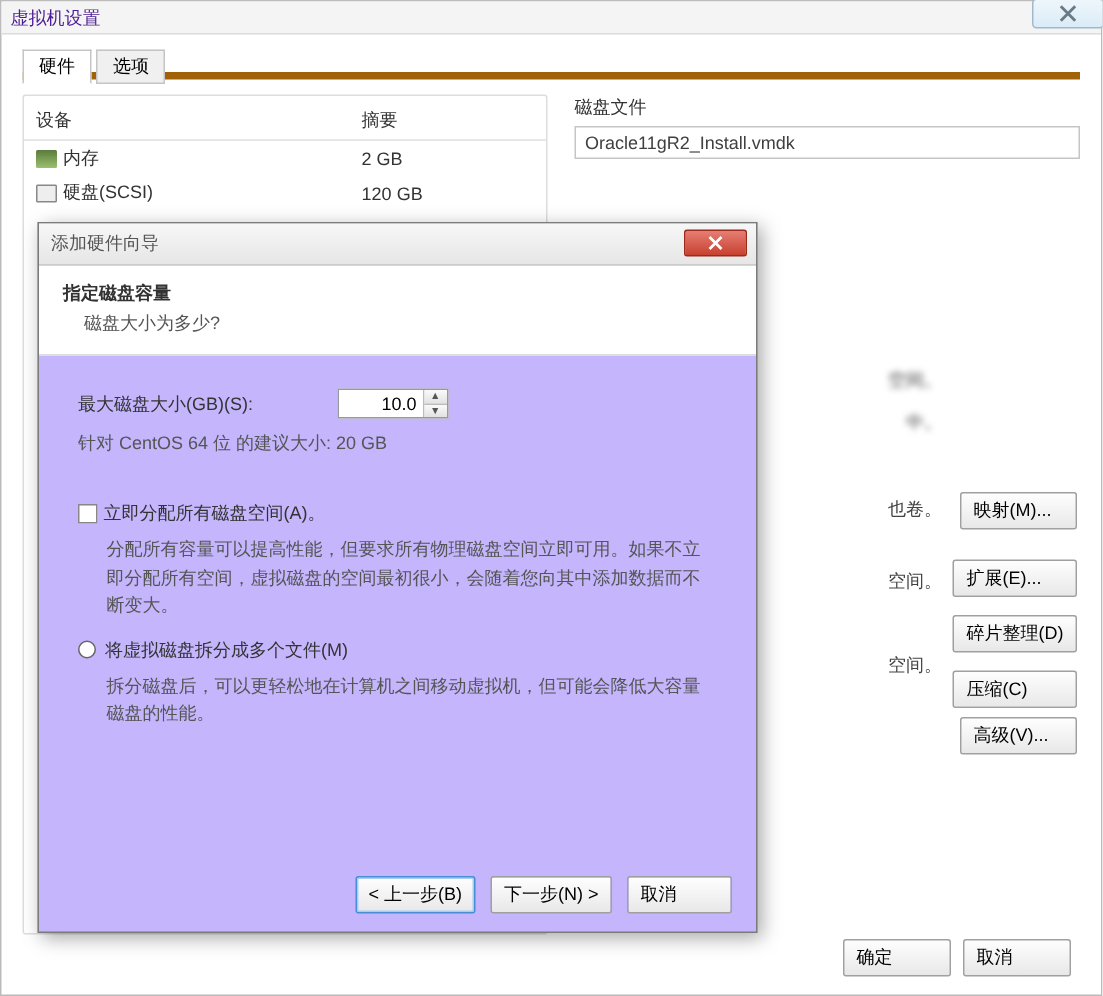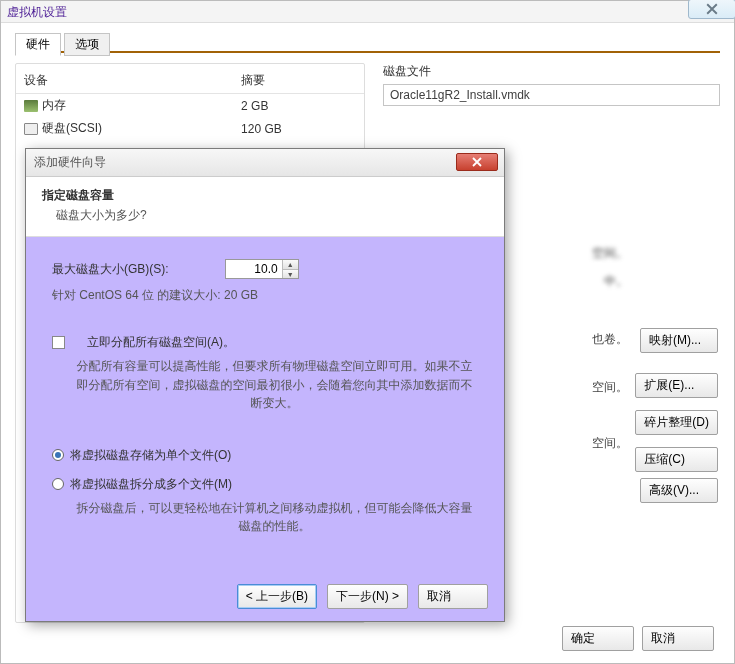--- a/index.html
+++ b/index.html
@@ -6,21 +6,21 @@
   body { background: #f0f0f0; width: 735px; height: 664px; overflow: hidden; position: relative; }
 
   
   .settings-window { position:absolute; left:0; top:0; width:735px; height:664px; background:#fff; border:1px solid #bbb; }
   .settings-title { height:22px; line-height:22px; padding-left:6px; background:#f4f4f4; border-bottom:1px solid #ddd; color:#4c1d95; }
   .settings-close-x { position:absolute; right:-2px; top:-2px; width:48px; height:20px; border:1px solid #9fb8cc; background:linear-gradient(#eef6fb,#daecf7); border-radius:3px; display:flex; justify-content:center; align-items:center; color:#6a7b88; cursor:pointer;}
   .settings-close-x svg{width:12px;height:12px;}
   .settings-body { padding:10px 14px; position:relative; height:calc(100% - 22px);}
 
   
-  .tab-row { border-bottom:2px solid #a16207; height:20px;}
+  .tab-row { border-bottom:5px solid #a16207; height:20px;}
   .tab { display:inline-block; padding:2px 10px; border:1px solid #c5c5c5; background:#fff; border-bottom:1px solid #fff; position:relative; top:0px; cursor:pointer;}
   .tab.inactive { background:#f0f0f0; border-bottom:1px solid #c5c5c5;}
   .content-area{display:flex; gap:18px; margin-top:10px;}
 
   
   .device-group{border:1px solid #ddd; border-radius:2px; padding:4px 0; width:350px; height:560px; position: relative;}
   table.dev{width:100%; border-collapse:collapse;}
   table.dev th{text-align:left; padding:4px 8px; color:#333; border-bottom:1px solid #e4e4e4; font-weight:normal;}
   table.dev td{padding:3px 8px; color:#333;}
   .icon-cell{display:flex; align-items:center; gap:4px;}
@@ -51,23 +51,23 @@
   .wiz-h-title{font-weight:bold; color:#333;}
   .wiz-h-sub{padding-left:14px; color:#555; margin-top:3px;}
   .wiz-body{padding:22px 26px 10px; color:#333;}
   .size-row{display:flex; align-items:center; gap:8px; margin-bottom:8px;}
   .spin-wrap{display:flex; align-items:center; border:1px solid #999; background:#fff;}
   .spin-input{width:56px; text-align:right; padding:2px 4px; border:none; outline:none;}
   .spin-btns{display:flex; flex-direction:column; border-left:1px solid #bbb;}
   .spin-btn{width:15px; height:9px; background:linear-gradient(#fafafa,#e2e2e2); display:flex; justify-content:center; align-items:center; cursor:pointer; font-size:7px; color:#555;}
   .spin-btn+.spin-btn{border-top:1px solid #bbb;}
   .hint{color:#555;}
-  .cb-row{display:flex; align-items:flex-start; gap:22px; margin-top:30px;}
+  .cb-row{display:flex; align-items:flex-start; gap:4px; margin-top:30px;}
   .cb{ width:13px;height:13px;border:1px solid #888;background:#fff; margin-top:2px; cursor:pointer;}
-  .indent-text{margin-left:19px; color:#555; margin-top:6px; line-height:1.55;text-align:center;}
+  .indent-text{margin-left:19px; color:#555; margin-top:6px; line-height:1.55;}
   .radio-row{display:flex; align-items:center; gap:6px; margin-top:22px;}
   .radio{width:12px;height:12px;border:1px solid #666;border-radius:50%;background:#fff;display:flex;justify-content:center;align-items:center; cursor:pointer;}
   .radio.sel::after{content:"";width:6px;height:6px;background:#3a74b8;border-radius:50%;}
   .wiz-footer{position:absolute; bottom:12px; right:16px; display:flex; gap:10px;}
   .defbtn{border:1px solid #4a8cd6; box-shadow:inset 0 0 0 1px #a7cdf3;}
   
   .blur-behind{filter:blur(2px);}
   .bg-side-text{position:absolute; color:#444;}
 </style>
 </head>
@@ -177,24 +177,20 @@
       </div>
     </div>
     <div class="hint">针对 CentOS 64 位 的建议大小: 20 GB</div>
 
     <div class="cb-row">
       <div class="cb"></div>
       <span>立即分配所有磁盘空间(A)。</span>
     </div>
     <div class="indent-text">分配所有容量可以提高性能，但要求所有物理磁盘空间立即可用。如果不立即分配所有空间，虚拟磁盘的空间最初很小，会随着您向其中添加数据而不断变大。</div>
 
-    <div class="radio-row" style="margin-top:34px">
-      <div class="radio sel"></div>
-      <span>将虚拟磁盘存储为单个文件(O)</span>
-    </div>
     <div class="radio-row" style="margin-top:12px">
       <div class="radio"></div>
       <span>将虚拟磁盘拆分成多个文件(M)</span>
     </div>
     <div class="indent-text">拆分磁盘后，可以更轻松地在计算机之间移动虚拟机，但可能会降低大容量磁盘的性能。</div>
   </div>
   <div class="wiz-footer">
     <div class="winbtn defbtn" style="min-width:78px">&lt; 上一步(B)</div>
     <div class="winbtn" style="min-width:78px">下一步(N) &gt;</div>
     <div class="winbtn" style="min-width:70px">取消</div>

